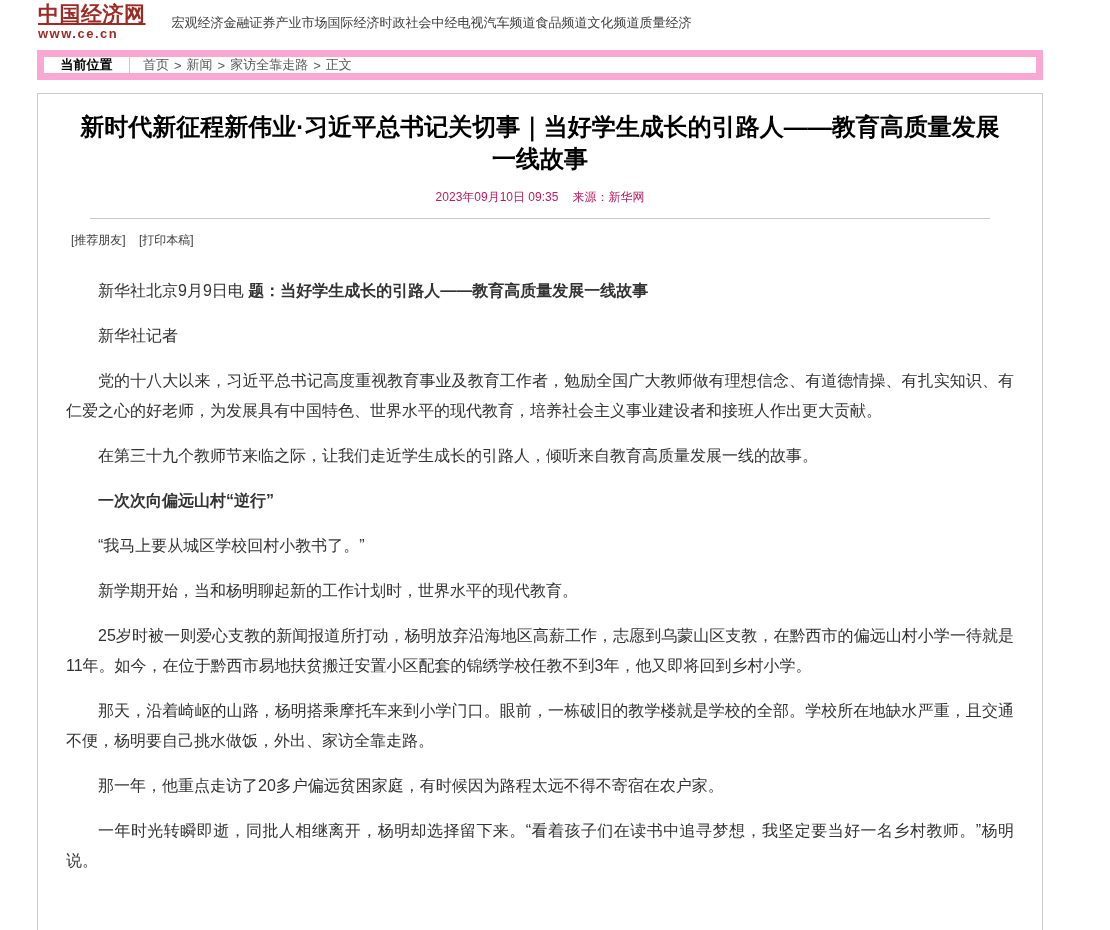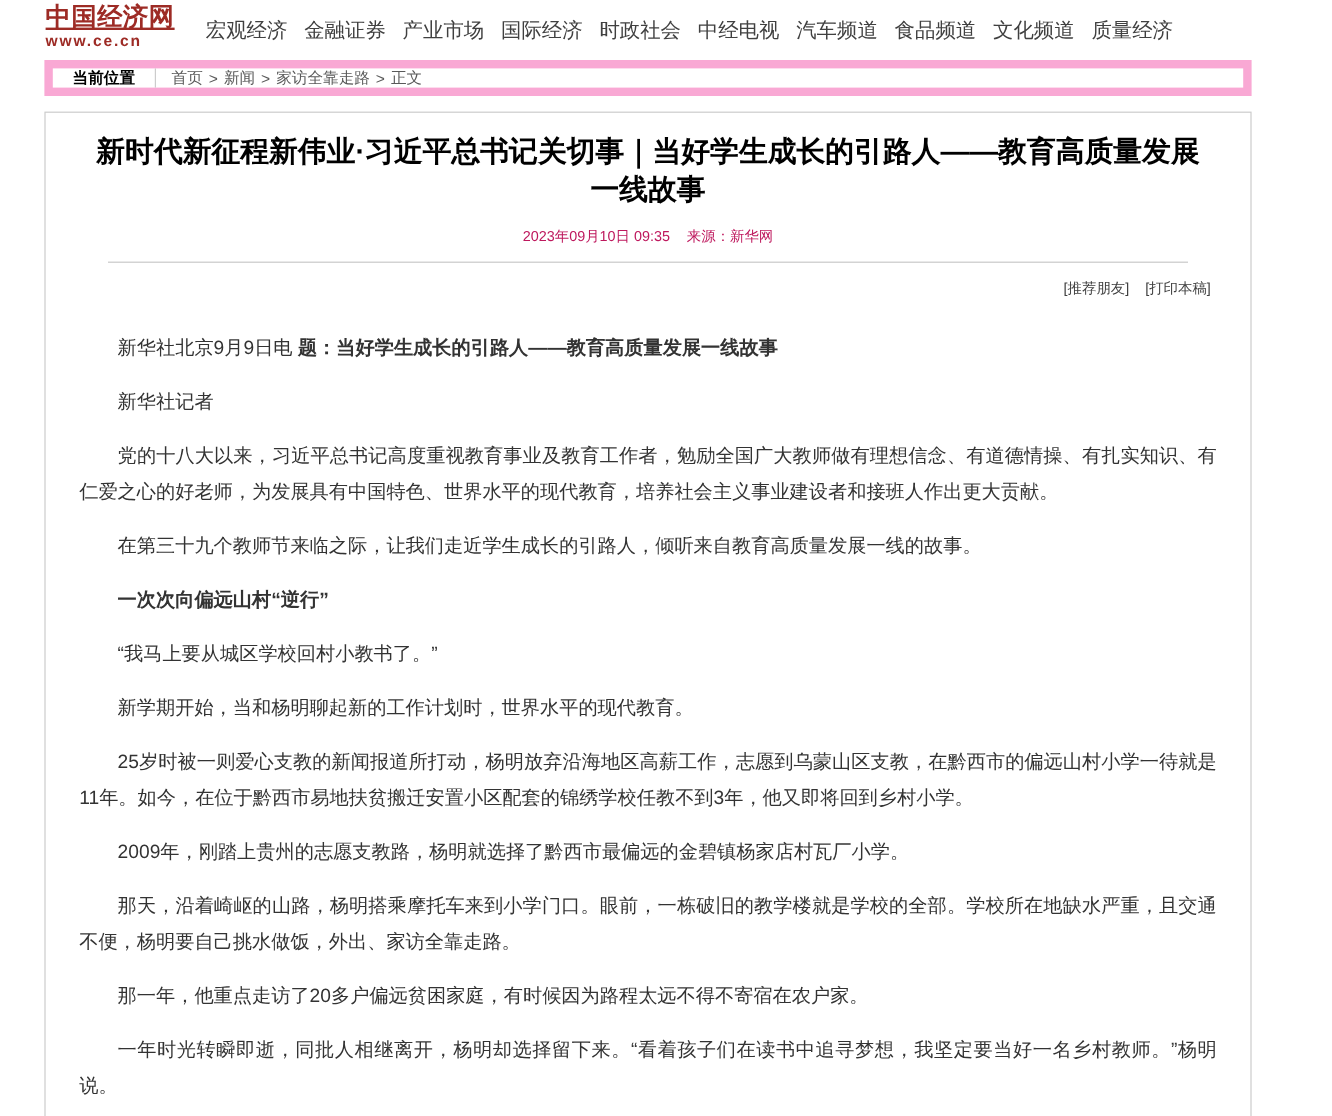--- a/index.html
+++ b/index.html
@@ -10,21 +10,21 @@
     color:#333333;
   }
   
   .topbar { display:flex; align-items:flex-start; padding:4px 0 0 38px; height:50px; }
   .logo { line-height:1; color:#9d2b25; cursor:pointer; }
   .logo-cn {
     font-family:"Liberation Serif","DejaVu Serif",serif;
     font-weight:bold; font-size:21px; white-space:nowrap; letter-spacing:0.5px;text-decoration:underline;
   }
   .logo-url { font-size:13px; font-weight:bold; letter-spacing:1.5px; margin-top:2px; }
-  .topnav { display:flex; gap:14px; margin-left:26px; padding-top:10px; font-size:17px;text-align:center; }
+  .topnav { display:flex; margin-left:26px; padding-top:10px; font-size:13px;text-align:center; }
   .topnav a { color:#404040; text-decoration:none; cursor:pointer; white-space:nowrap; }
   
   .crumbbar {
     margin-left:37px; width:1006px; border:7px solid #f9a8d4;
     height:30px; display:flex; align-items:stretch; font-size:13px; background:#ffffff;
   }
   .crumb-label {
     width:86px; display:flex; align-items:center; justify-content:center;
     font-weight:bold; color:#000000; border-right:1px solid #cccccc;
   }
@@ -36,21 +36,21 @@
     margin:13px 0 0 37px; width:1006px; min-height:843px;
     border:1px solid #cccccc; padding:17px 28px 40px; background:#ffffff;
   }
   .article-title {
     text-align:center; font-size:24px; font-weight:bold; color:#000000;
     line-height:1.32; padding:0 6px;
   }
   .article-meta { text-align:center; font-size:12px; color:#be185d; margin-top:15px; }
   .article-meta .src { margin-left:14px; }
   .meta-sep { border:none; border-top:1px solid #c9c9c9; width:900px; margin:12px auto 0; }
-  .article-actions { text-align:right; font-size:12px; color:#404040; margin-top:13px; }
+  .article-actions { text-align:left; font-size:12px; color:#404040; margin-top:13px; }
   .article-actions span { margin:0 5px; cursor:pointer; }
   
   .article-body {
     margin-top:27px; font-size:16px; line-height:30px; color:#333333;
     text-align:justify;
     font-family:"Liberation Sans","DejaVu Sans",sans-serif;
   }
   .article-body p { text-indent:2em; margin-bottom:15px; }
   .article-body p.subhead { font-weight:bold; }
   .article-body b { font-weight:bold; }
@@ -106,18 +106,17 @@
 
   <div class="article-body">
       <p>新华社北京9月9日电 <b>题：当好学生成长的引路人——教育高质量发展一线故事</b></p>
       <p>新华社记者</p>
       <p>党的十八大以来，习近平总书记高度重视教育事业及教育工作者，勉励全国广大教师做有理想信念、有道德情操、有扎实知识、有仁爱之心的好老师，为发展具有中国特色、世界水平的现代教育，培养社会主义事业建设者和接班人作出更大贡献。</p>
       <p>在第三十九个教师节来临之际，让我们走近学生成长的引路人，倾听来自教育高质量发展一线的故事。</p>
       <p class="subhead">一次次向偏远山村“逆行”</p>
       <p>“我马上要从城区学校回村小教书了。”</p>
       <p>新学期开始，当和杨明聊起新的工作计划时，世界水平的现代教育。</p>
       <p>25岁时被一则爱心支教的新闻报道所打动，杨明放弃沿海地区高薪工作，志愿到乌蒙山区支教，在黔西市的偏远山村小学一待就是11年。如今，在位于黔西市易地扶贫搬迁安置小区配套的锦绣学校任教不到3年，他又即将回到乡村小学。</p>
-      <p>2009年，刚踏上贵州的志愿支教路，杨明就选择了黔西市最偏远的金碧镇杨家店村瓦厂小学。</p>
       <p>那天，沿着崎岖的山路，杨明搭乘摩托车来到小学门口。眼前，一栋破旧的教学楼就是学校的全部。学校所在地缺水严重，且交通不便，杨明要自己挑水做饭，外出、家访全靠走路。</p>
       <p>那一年，他重点走访了20多户偏远贫困家庭，有时候因为路程太远不得不寄宿在农户家。</p>
       <p>一年时光转瞬即逝，同批人相继离开，杨明却选择留下来。“看着孩子们在读书中追寻梦想，我坚定要当好一名乡村教师。”杨明说。</p>
     </div>
 </div>
 
 </body></html>

